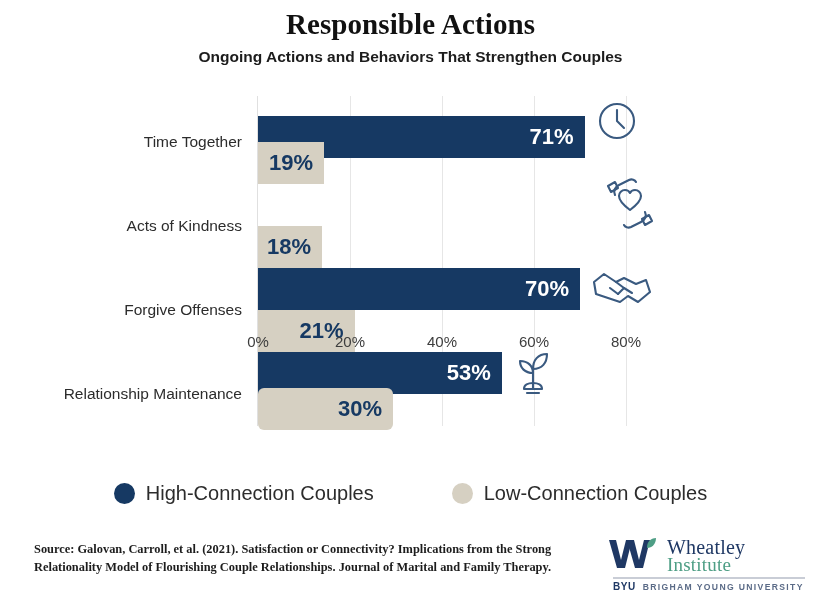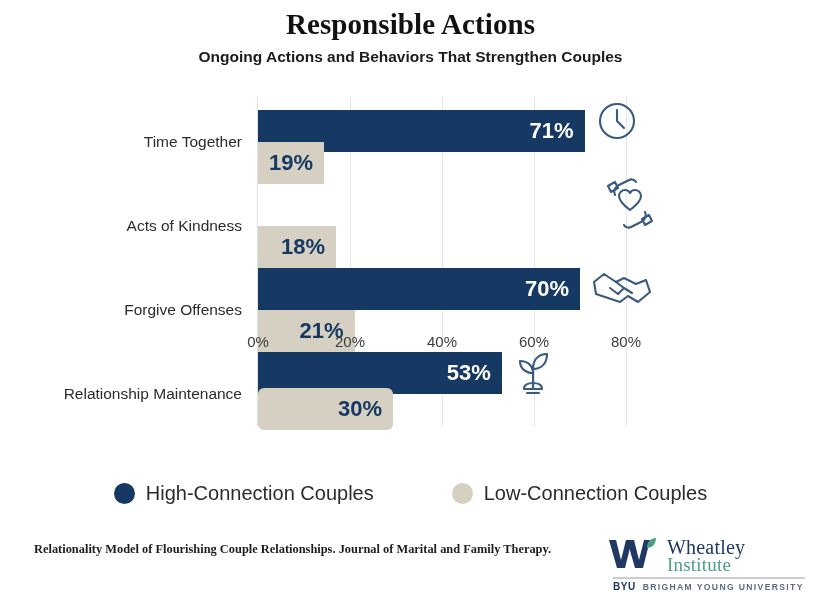--- a/index.html
+++ b/index.html
@@ -262,31 +262,31 @@
         <div class="cat-label" style="top: 130px;">Acts of Kindness</div>
         <div class="cat-label" style="top: 214px;">Forgive Offenses</div>
         <div class="cat-label" style="top: 298px;">Relationship Maintenance</div>
       </div>
     <div class="plot">
       <div class="axisline"></div>
     <div class="gridline" style="left: 92px;"></div>
         <div class="gridline" style="left: 184px;"></div>
         <div class="gridline" style="left: 276px;"></div>
         <div class="gridline" style="left: 368px;"></div>
-        <div class="bar high" style="left: 0px; top: 14px; width: 326.6px;">
+        <div class="bar high" style="left: 0px; top: 20px; width: 326.6px;">
           <span class="bar-value">71%</span>
         </div>
         <div class="bar low" style="left: 0px; top: 46px; width: 66px;">
           <span class="bar-value">19%</span>
         </div>
         <span class="bar-icon" style="left: 336.6px; top: 3px;"><svg width="44" height="44" viewBox="0 0 44 44">
             <circle cx="22" cy="22" r="17" stroke="#3a5a80" stroke-width="2.1" fill="none" stroke-linecap="round" stroke-linejoin="round"></circle>
             <path d="M22 11 L22 22 L29 29" stroke="#3a5a80" stroke-width="2.1" fill="none" stroke-linecap="round" stroke-linejoin="round"></path>
           </svg></span>
-        <div class="bar low" style="left: 0px; top: 130px; width: 78px;">
+        <div class="bar low" style="left: 0px; top: 130px; width: 64px;">
           <span class="bar-value">18%</span>
         </div>
         <span class="bar-icon" style="left: 341.2px; top: 78px;"><svg width="62" height="62" viewBox="0 0 62 62">
             <path d="M31 36 C23 30 20 26 20 22 C20 18.5 22.8 16 26 16 C28.3 16 30.2 17.3 31 19 C31.8 17.3 33.7 16 36 16 C39.2 16 42 18.5 42 22 C42 26 39 30 31 36 Z" stroke="#3a5a80" stroke-width="2.1" fill="none" stroke-linecap="round" stroke-linejoin="round"></path>
             <path d="M16 21 C14 17 16 13 20 11 L30 6 C33 4.6 36 6 37 8" stroke="#3a5a80" stroke-width="2.1" fill="none" stroke-linecap="round" stroke-linejoin="round"></path>
             <path d="M46 38 C48 42 46 46 42 48 L32 53 C29 54.4 26 53 25 51" stroke="#3a5a80" stroke-width="2.1" fill="none" stroke-linecap="round" stroke-linejoin="round"></path>
             <path d="M9 12 L16 8 L19 14 L12 18 Z" stroke="#3a5a80" stroke-width="2.1" fill="none" stroke-linecap="round" stroke-linejoin="round"></path>
             <path d="M53 47 L46 51 L43 45 L50 41 Z" stroke="#3a5a80" stroke-width="2.1" fill="none" stroke-linecap="round" stroke-linejoin="round"></path>
           </svg></span>
         <div class="bar high" style="left: 0px; top: 172px; width: 322px;">
@@ -331,20 +331,21 @@
         <span class="legend-label">High-Connection Couples</span>
       </div>
       <div class="legend-item">
         <span class="legend-dot" style="background: rgb(214, 208, 194);"></span>
         <span class="legend-label">Low-Connection Couples</span>
       </div>
     </div>
 
   <div class="footer">
     <div class="source">
+      <div>Source: Galovan, Carroll, et al. (2021). Satisfaction or Connectivity? Implications from the Strong</div>
       <div>Relationality Model of Flourishing Couple Relationships. Journal of Marital and Family Therapy.</div>
     </div>
 
     <div class="logo">
       <div class="logo-top">
         <span class="logo-mark">
           <svg width="52" height="34" viewBox="0 0 52 34">
             <path d="M2 3 L9 3 L14 23 L19 3 L25 3 L18 31 L10 31 Z" fill="#1f3864"></path>
             <path d="M20 3 L27 3 L32 23 L37 3 L43 3 L36 31 L28 31 Z" fill="#1f3864"></path>
             <path d="M40 10 C40 4 45 1 49 1 C49 7 45 11 40 11 Z" fill="#4e9e85"></path>

